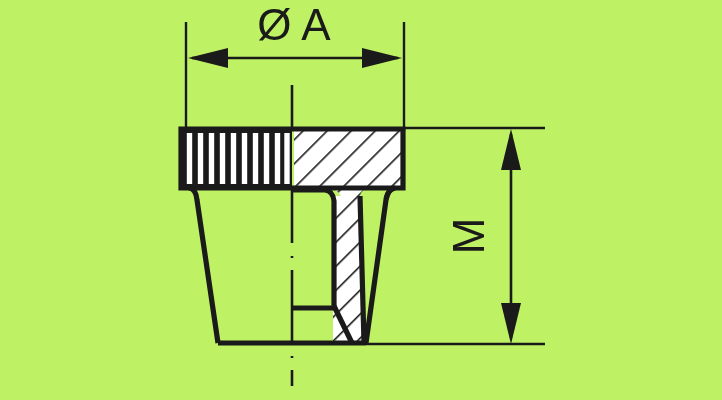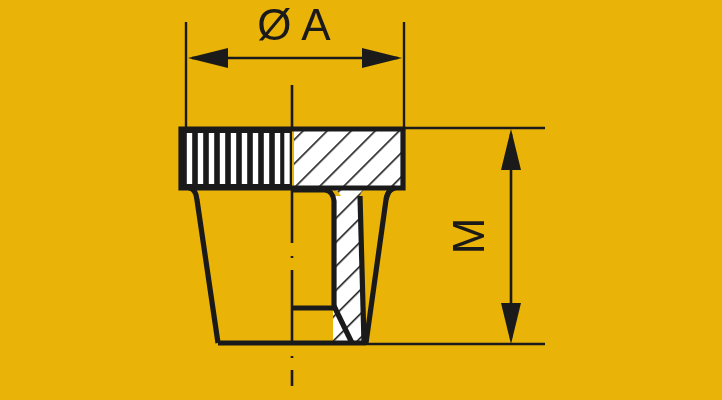--- a/index.html
+++ b/index.html
@@ -8,21 +8,21 @@
     padding: 0;
     background: #ffffff;
   }
   body {
     font-family: "Liberation Sans", sans-serif;
   }
   #drawing-root {
     position: relative;
     width: 722px;
     height: 400px;
-    background: #eab308;
+    background: #bef264;
     overflow: hidden;
   }
   #drawing-svg {
     position: absolute;
     top: 0;
     left: 0;
     display: block;
   }
   .dim-text {
     font-family: "Liberation Sans", sans-serif;

